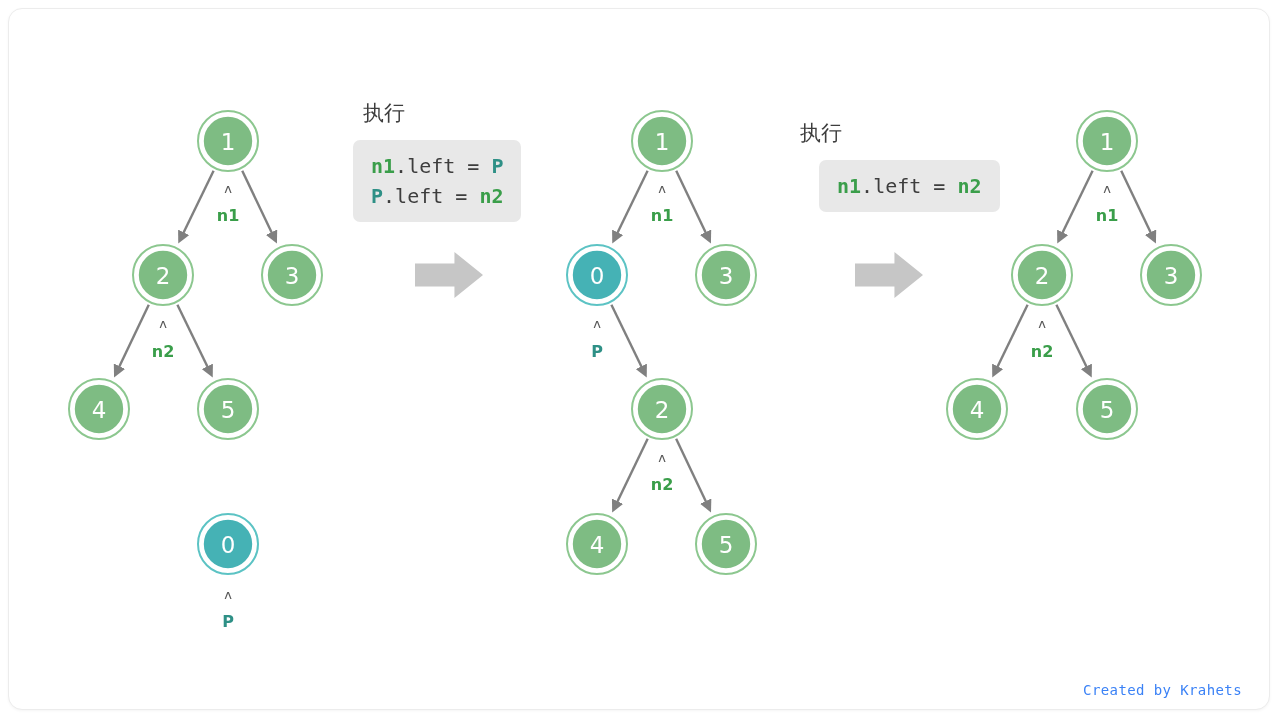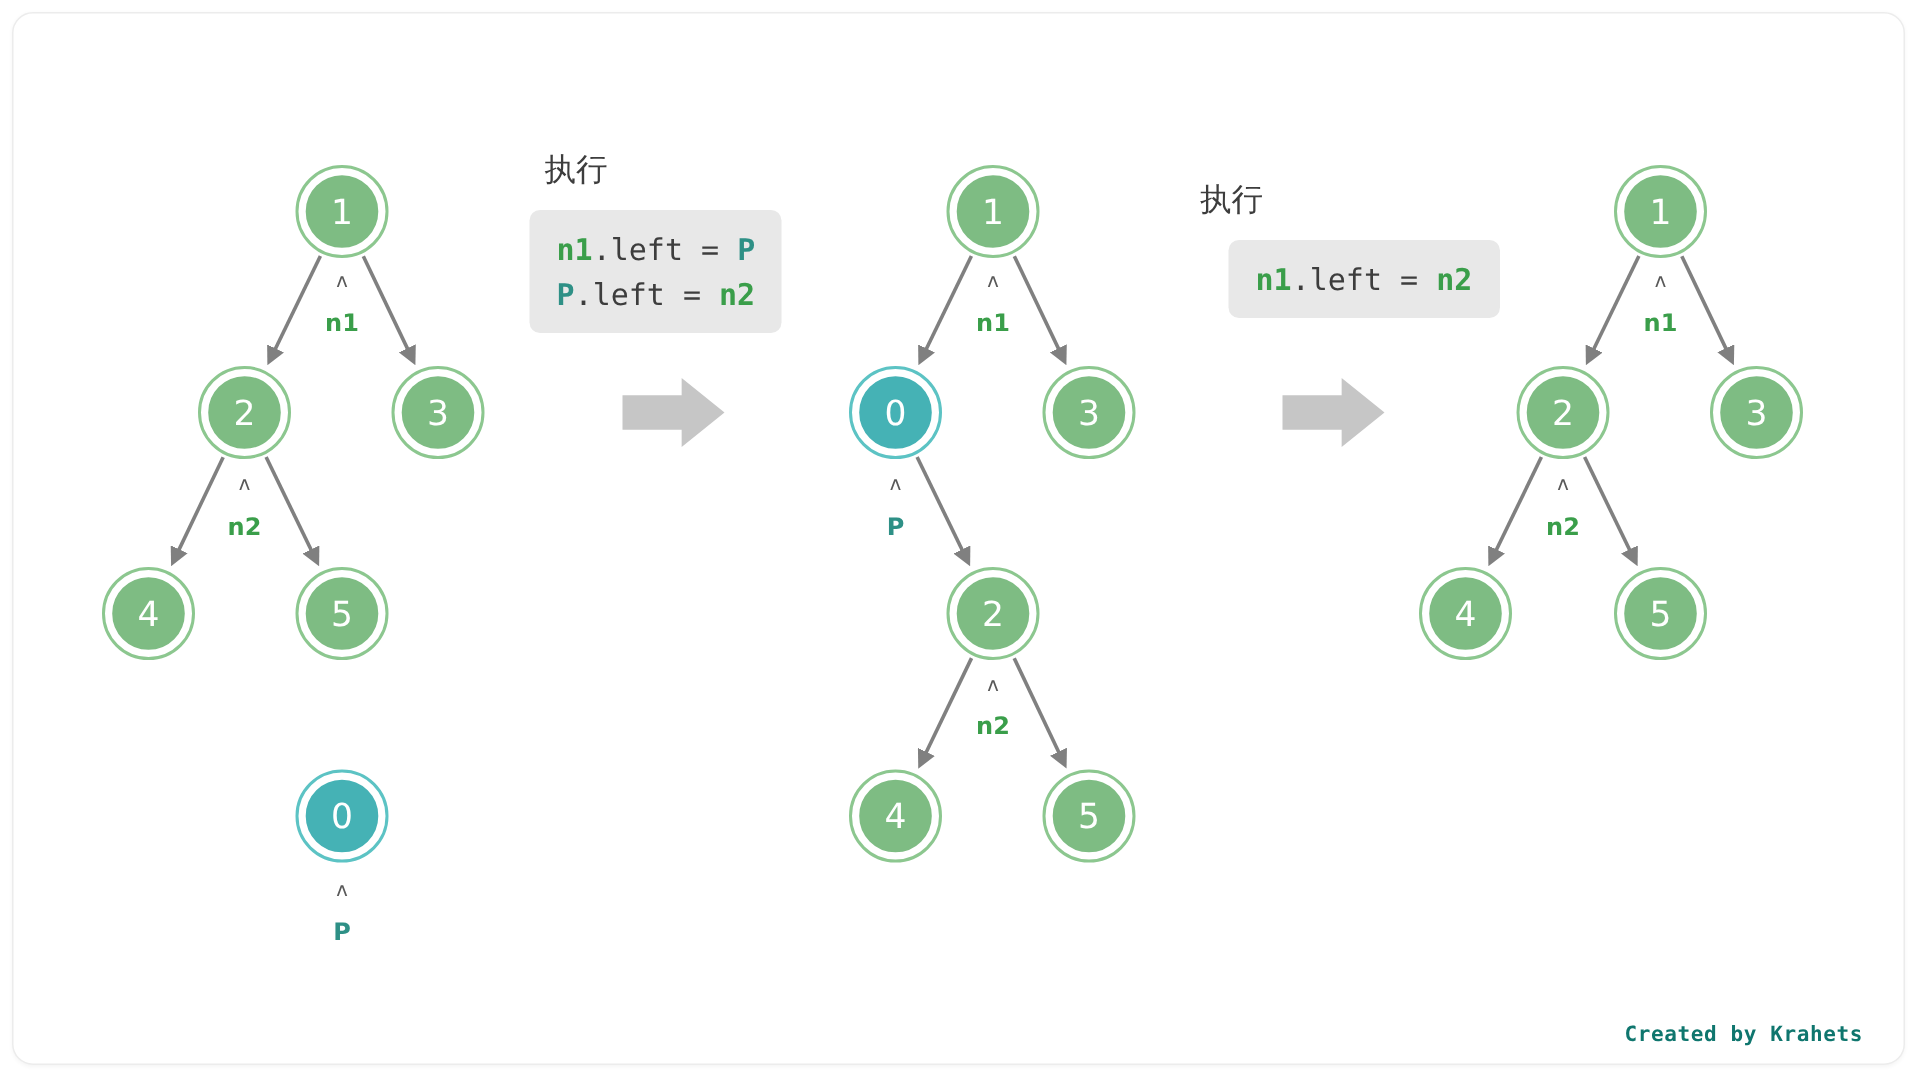--- a/index.html
+++ b/index.html
@@ -82,24 +82,23 @@
   .code-line { white-space: pre; }
   .tok-var  { color: #3a9e4a; font-weight: bold; }
   .tok-ptr  { color: #2e9086; font-weight: bold; }
   .tok-op   { color: #3d3d3d; }
   .credit {
     position: absolute;
     right: 38px;
     bottom: 22px;
     font-family: "DejaVu Sans Mono", monospace;
     font-size: 14px;
-    color: #0f766e;
+    color: #3b82f6;
     letter-spacing: 0.4px;
     white-space: nowrap;
-    font-weight: bold;
   }
 </style>
 </head>
 <body>
 
 <div id="canvas-frame"></div>
 
 <div id="stage">
 
   <svg id="diagram" viewBox="0 0 1280 720" xmlns="http://www.w3.org/2000/svg">

